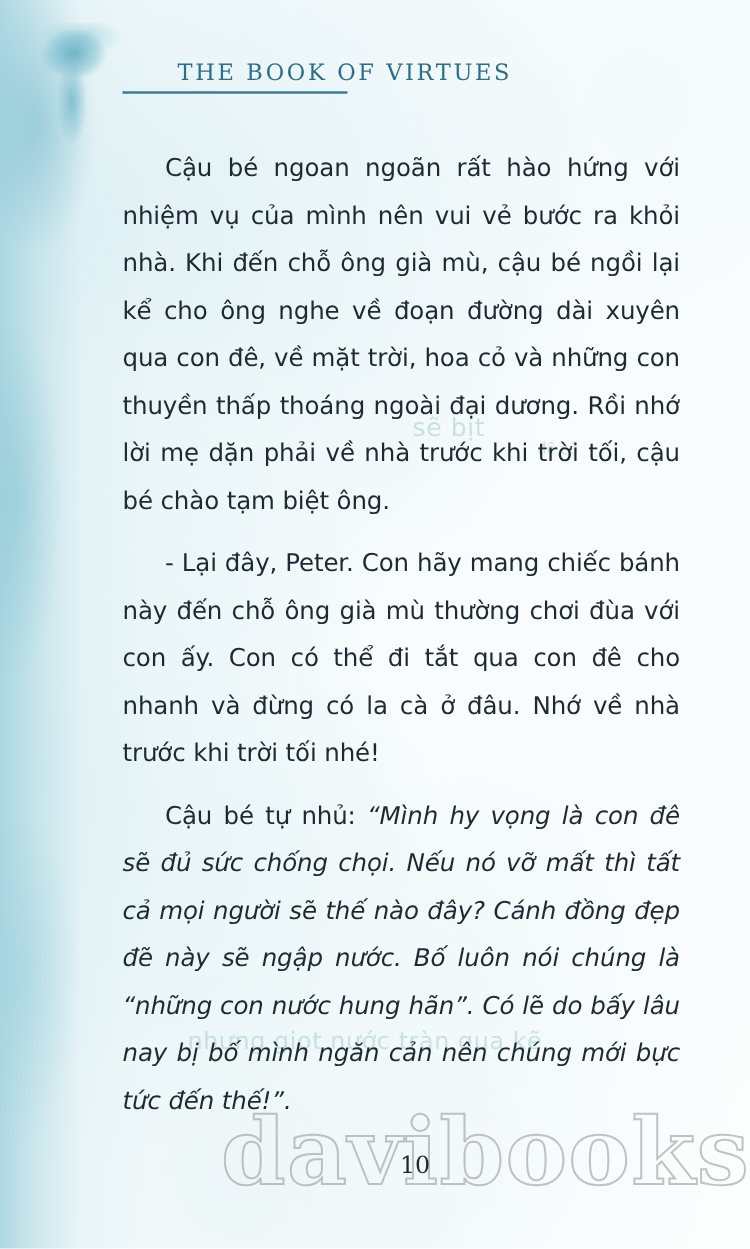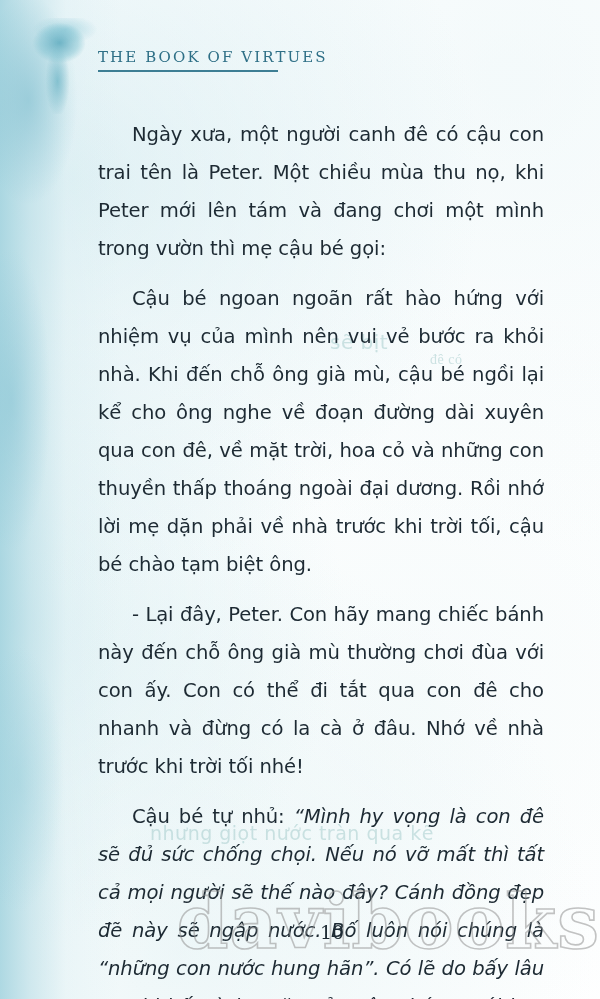--- a/index.html
+++ b/index.html
@@ -84,25 +84,26 @@
 
   
   .running-head {
     position: absolute;
     left: 98px;
     top: 48px;
     width: 420px;
   }
   .running-head .rh-text {
     font-family: "DejaVu Serif", serif;
-    font-size: 15px;
+    font-size: 18px;
     letter-spacing: 2.1px;
     color: #2e6f86;
     text-transform: uppercase;
     white-space: nowrap;
+    margin-left: 44px;
   }
   .running-head .rh-rule {
     margin-top: 4px;
     width: 180px;
     height: 1.6px;
     background: #3d7e94;
   }
 
   
   .body-col {
@@ -186,21 +187,20 @@
       <div class="ghost" style="left: 430px; top: 352px; font-size: 14px; font-family: Liberation Serif, serif;">đê có</div>
       <div class="ghost" style="left: 150px; top: 822px; font-size: 19px;">nhưng giọt nước tràn qua kẽ</div>
     </div>
 
   <div class="running-head">
     <div class="rh-text">The Book of Virtues</div>
     <div class="rh-rule"></div>
   </div>
 
   <div class="body-col" id="body-col">
-      <p class="para">Ngày xưa, một người canh đê có cậu con trai tên là Peter. Một chiều mùa thu nọ, khi Peter mới lên tám và đang chơi một mình trong vườn thì mẹ cậu bé gọi:</p>
       <p class="para">Cậu bé ngoan ngoãn rất hào hứng với nhiệm vụ của mình nên vui vẻ bước ra khỏi nhà. Khi đến chỗ ông già mù, cậu bé ngồi lại kể cho ông nghe về đoạn đường dài xuyên qua con đê, về mặt trời, hoa cỏ và những con thuyền thấp thoáng ngoài đại dương. Rồi nhớ lời mẹ dặn phải về nhà trước khi trời tối, cậu bé chào tạm biệt ông.</p>
       <p class="para">- Lại đây, Peter. Con hãy mang chiếc bánh này đến chỗ ông già mù thường chơi đùa với con ấy. Con có thể đi tắt qua con đê cho nhanh và đừng có la cà ở đâu. Nhớ về nhà trước khi trời tối nhé!</p>
       <p class="para italic"><span class="lead">Cậu bé tự nhủ: </span><span class="quote-inline">“Mình hy vọng là con đê sẽ đủ sức chống chọi. Nếu nó vỡ mất thì tất cả mọi người sẽ thế nào đây? Cánh đồng đẹp đẽ này sẽ ngập nước. Bố luôn nói chúng là “những con nước hung hãn”. Có lẽ do bấy lâu nay bị bố mình ngăn cản nên chúng mới bực tức đến thế!”.</span></p>
     </div>
 
   <div class="watermark">
     <div class="wm-main">davibooks</div>
   </div>
 
   <div class="folio">10</div>

